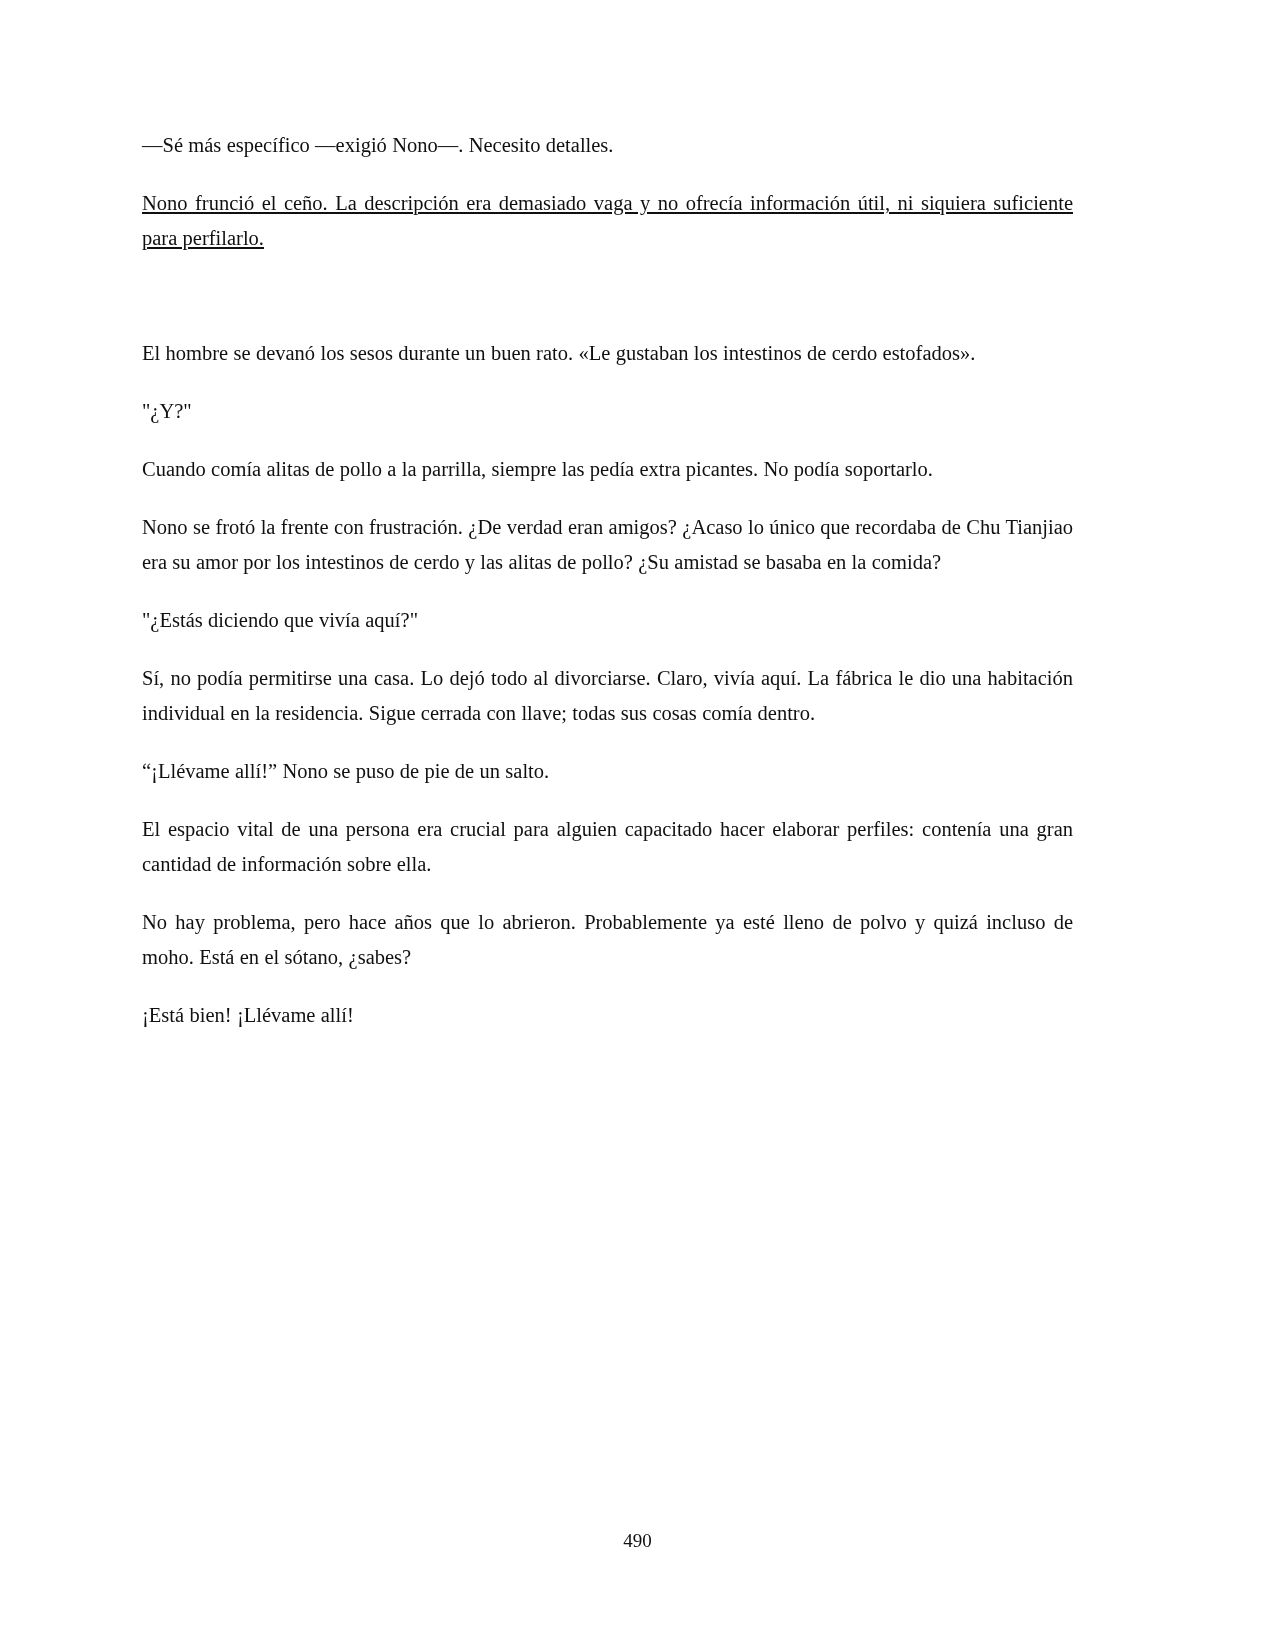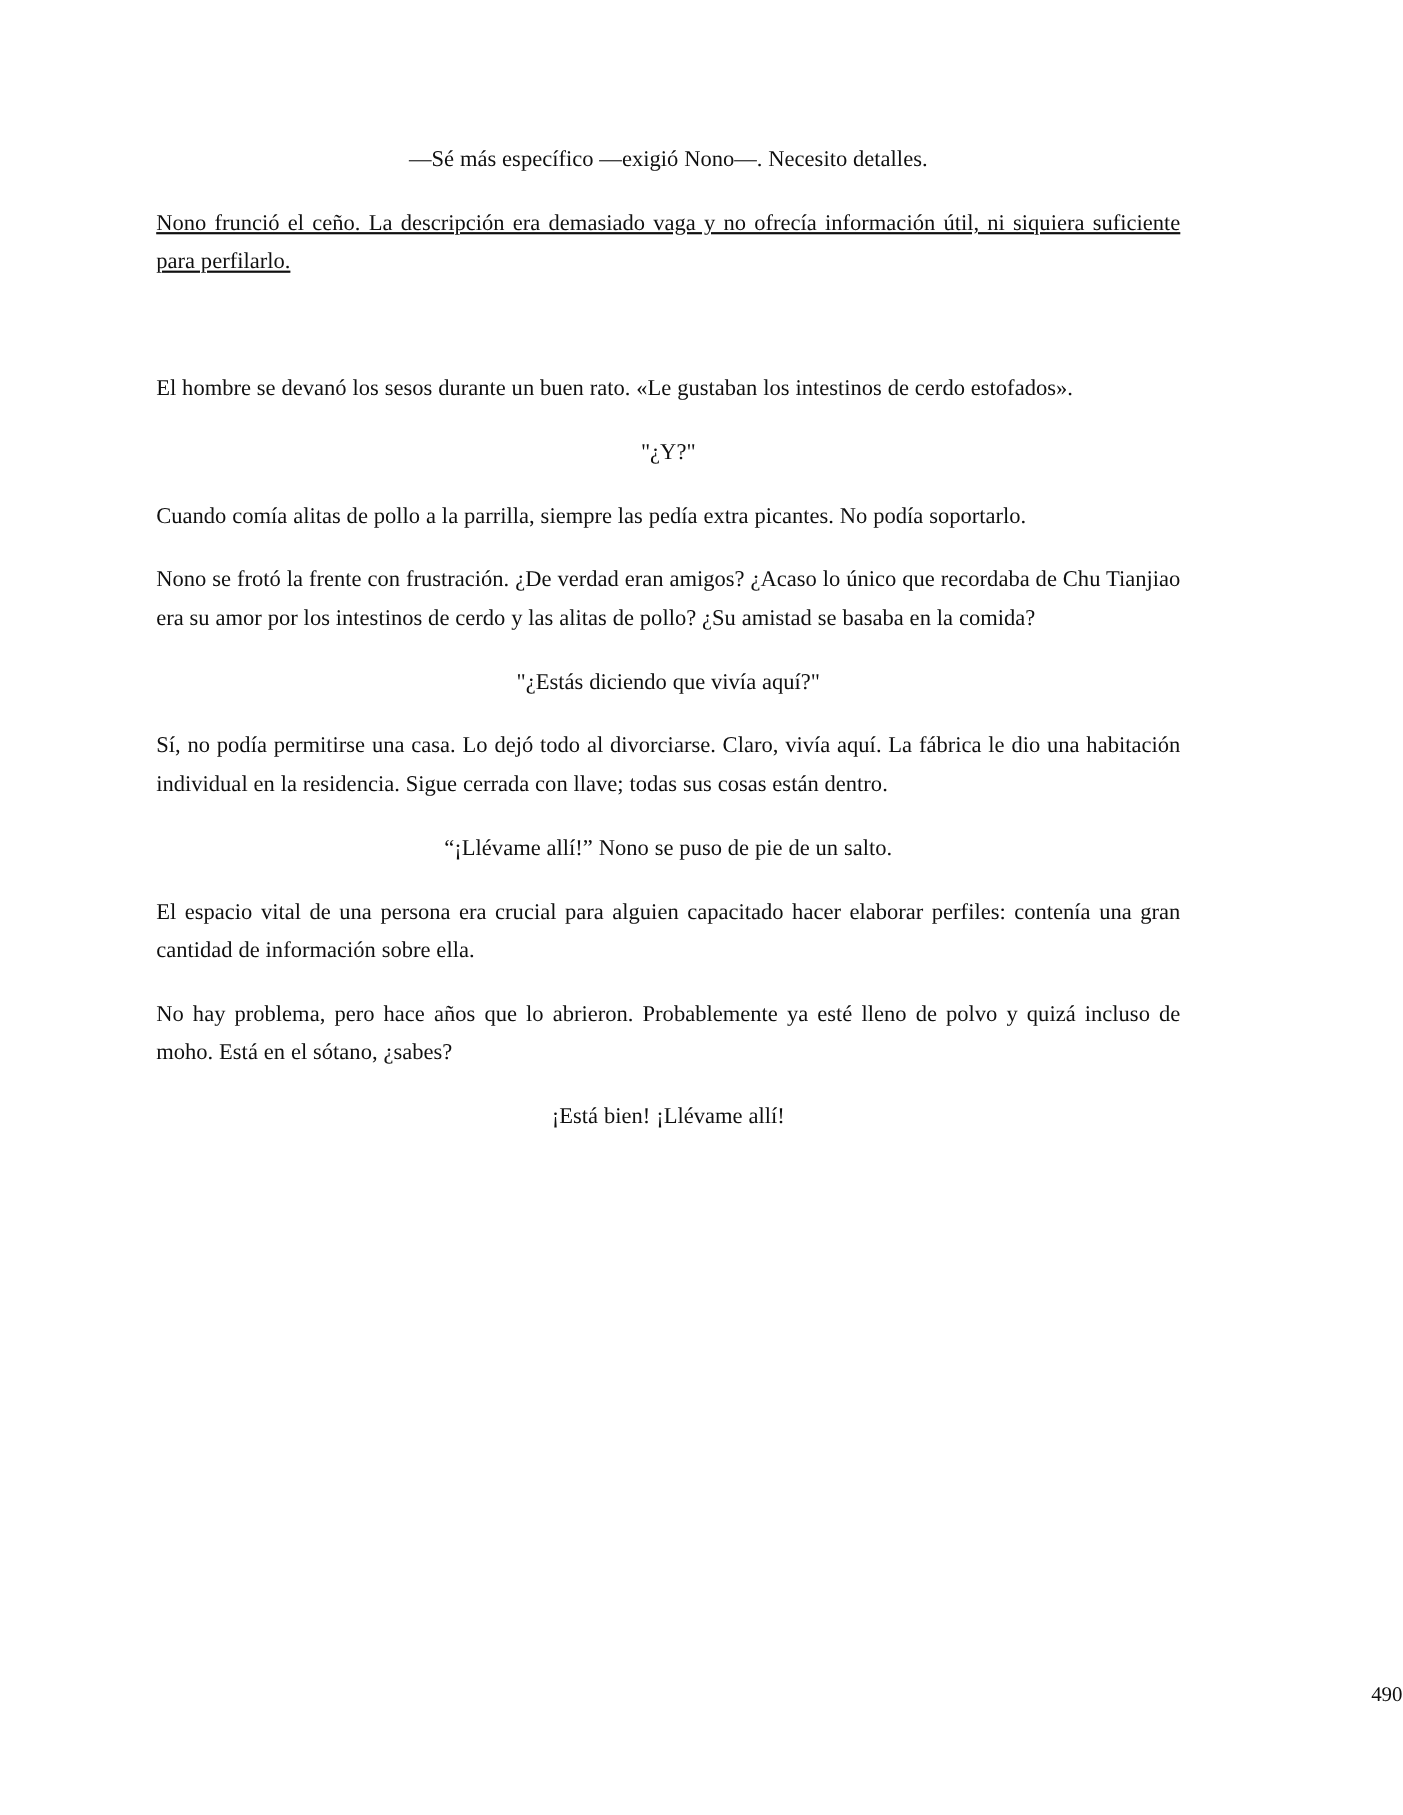--- a/index.html
+++ b/index.html
@@ -28,49 +28,49 @@
     line-height: 35px;
     color: #101010;
     text-align: justify;
     text-justify: inter-word;
     margin: 0 0 23px 0;
     -webkit-hyphens: none;
     hyphens: none;
     word-spacing: 0.01em;
   }
   .para.short {
-    text-align: center;
+    text-align: left;
   }
   .gap-lg {
     margin-bottom: 80px;
     text-decoration: underline;
   }
   .page-number {
     position: absolute;
     left: 0;
     right: 0;
     top: 1530px;
-    text-align: right;
+    text-align: center;
     font-family: "Liberation Serif", "DejaVu Serif", serif;
     font-size: 19px;
     color: #101010;
   }
 </style>
 </head>
 <body>
 
 <div class="page">
   <div class="content">
     <p class="para short">—Sé más específico —exigió Nono—. Necesito detalles.</p>
     <p class="para gap-lg">Nono frunció el ceño. La descripción era demasiado vaga y no ofrecía información útil, ni siquiera suficiente para perfilarlo.</p>
     <p class="para">El hombre se devanó los sesos durante un buen rato. «Le gustaban los intestinos de cerdo estofados».</p>
     <p class="para short">"¿Y?"</p>
     <p class="para">Cuando comía alitas de pollo a la parrilla, siempre las pedía extra picantes. No podía soportarlo.</p>
     <p class="para">Nono se frotó la frente con frustración. ¿De verdad eran amigos? ¿Acaso lo único que recordaba de Chu Tianjiao era su amor por los intestinos de cerdo y las alitas de pollo? ¿Su amistad se basaba en la comida?</p>
     <p class="para short">"¿Estás diciendo que vivía aquí?"</p>
-    <p class="para">Sí, no podía permitirse una casa. Lo dejó todo al divorciarse. Claro, vivía aquí. La fábrica le dio una habitación individual en la residencia. Sigue cerrada con llave; todas sus cosas están dentro.</p>
+    <p class="para">Sí, no podía permitirse una casa. Lo dejó todo al divorciarse. Claro, vivía aquí. La fábrica le dio una habitación individual en la residencia. Sigue cerrada con llave; todas sus cosas comía dentro.</p>
     <p class="para short">“¡Llévame allí!” Nono se puso de pie de un salto.</p>
     <p class="para">El espacio vital de una persona era crucial para alguien capacitado hacer elaborar perfiles: contenía una gran cantidad de información sobre ella.</p>
     <p class="para">No hay problema, pero hace años que lo abrieron. Probablemente ya esté lleno de polvo y quizá incluso de moho. Está en el sótano, ¿sabes?</p>
     <p class="para short">¡Está bien! ¡Llévame allí!</p>
   </div>
   <div class="page-number">490</div>
 </div>
 
 </body></html>

